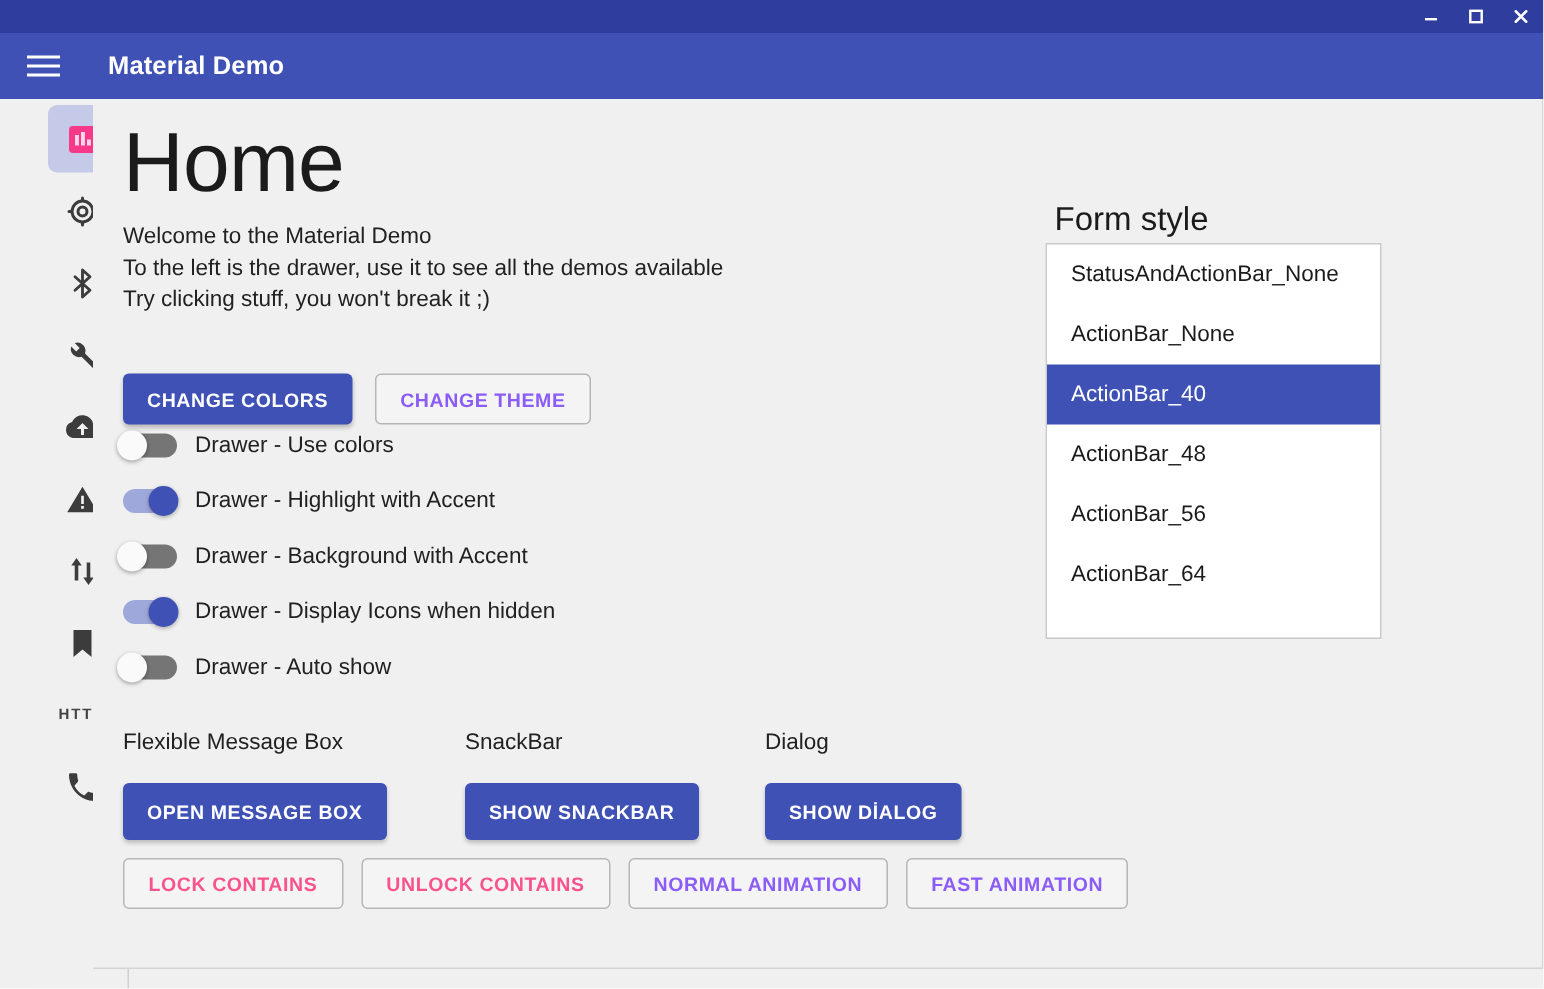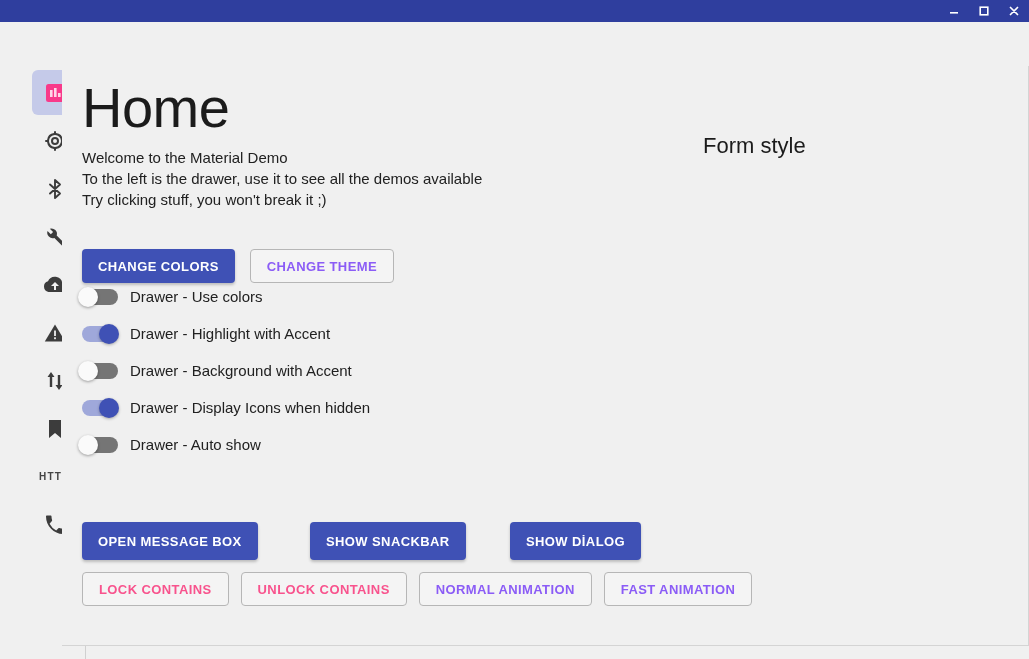--- a/index.html
+++ b/index.html
@@ -310,20 +310,28 @@
           <rect x="2.2" y="2.2" width="7.6" height="7.6" fill="none" stroke="#fff" stroke-width="1.6"></rect>
         </svg>
     </div>
     <div class="win-btn">
       <svg width="12" height="12" viewBox="0 0 12 12">
           <path d="M2.5 2.5 L9.5 9.5 M9.5 2.5 L2.5 9.5" stroke="#fff" stroke-width="1.7" stroke-linecap="round"></path>
         </svg>
     </div>
   </div>
 
+  <div class="appbar">
+    <div class="hamburger">
+      <span></span>
+        <span></span>
+        <span></span>
+    </div>
+    <div class="appbar-title">Material Demo</div>
+  </div>
 
   <div class="rail">
 
     <div class="rail-item selected" style="top:4px">
       <span>
         <svg width="24" height="24" viewBox="0 0 24 24">
           <rect x="3" y="3" width="18" height="18" rx="2.5" fill="#f8398a"></rect>
           <rect x="7" y="9" width="2.6" height="7" fill="#ffd7e8"></rect>
           <rect x="11" y="7" width="2.6" height="9" fill="#ffd7e8"></rect>
           <rect x="15" y="12" width="2.6" height="4" fill="#ffd7e8"></rect>
@@ -451,21 +459,34 @@
       <div class="switch-row">
         <div class="switch">
             <div class="track"></div>
             <div class="knob"></div>
           </div>
         <div class="switch-label">Drawer - Auto show</div>
       </div>
     </div>
 
     <div class="formstyle-title">Form style</div>
-
+    <div class="listbox">
+      <div class="list-item">StatusAndActionBar_None</div>
+      <div class="list-item">ActionBar_None</div>
+      <div class="list-item selected">ActionBar_40</div>
+      <div class="list-item">ActionBar_48</div>
+      <div class="list-item">ActionBar_56</div>
+      <div class="list-item">ActionBar_64</div>
+    </div>
+
+    <div class="section-labels">
+      <div class="section-label" style="left:20px">Flexible Message Box</div>
+      <div class="section-label" style="left:248px">SnackBar</div>
+      <div class="section-label" style="left:448px">Dialog</div>
+    </div>
 
     <div class="demo-btn-row">
       <div class="btn btn-filled" style="left:20px">OPEN MESSAGE BOX</div>
       <div class="btn btn-filled" style="left:248px">SHOW SNACKBAR</div>
       <div class="btn btn-filled" style="left:448px">SHOW DİALOG</div>
     </div>
 
     <div class="bottom-btn-row">
       <div class="btn btn-outlined pink">LOCK CONTAINS</div>
       <div class="btn btn-outlined pink">UNLOCK CONTAINS</div>

